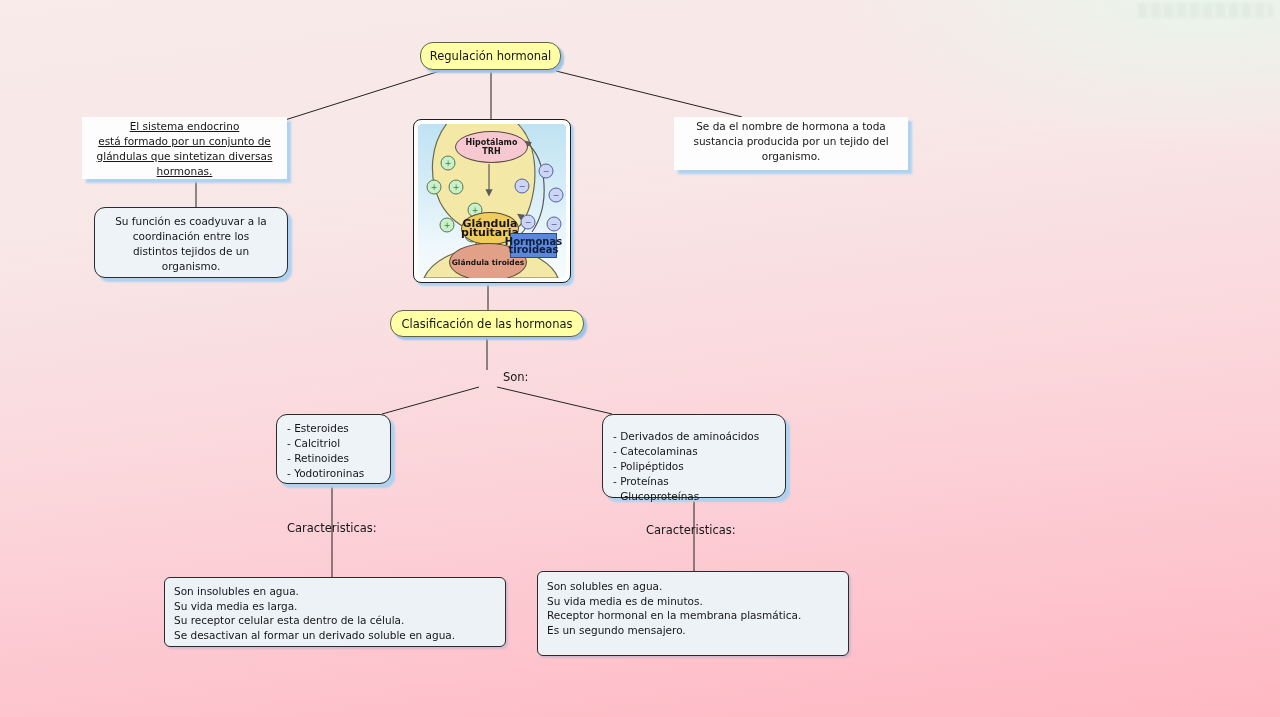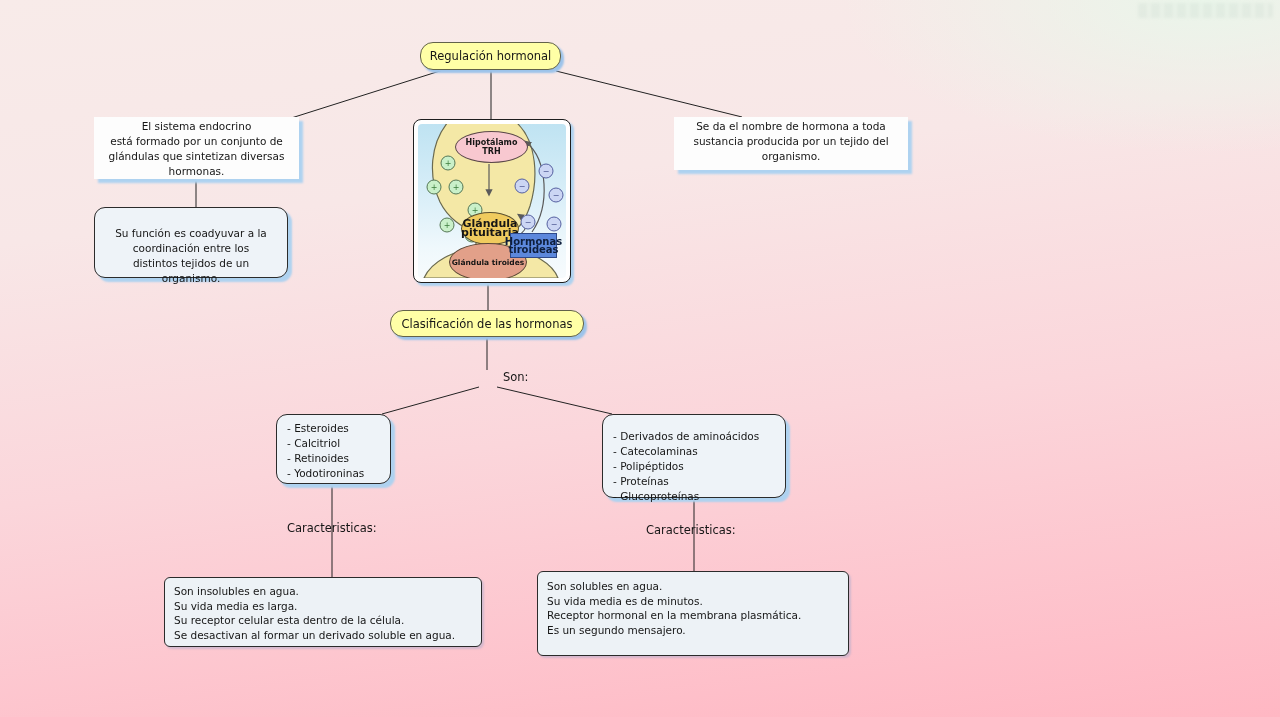--- a/index.html
+++ b/index.html
@@ -82,28 +82,28 @@
       <line x1="497" y1="387" x2="612" y2="414"></line>
       <line x1="332" y1="484" x2="332" y2="577"></line>
       <line x1="694" y1="498" x2="694" y2="571"></line>
     </g>
   </svg>
 
   <div class="node yellow-node" style="left:420px; top:42px; width:141px; height:28px;">
     <span>Regulación hormonal</span>
   </div>
 
-  <div class="node white-box" style="left:94px; top:117px; width:205px; height:62px;">
+  <div class="node white-box" style="left:82px; top:117px; width:205px; height:62px;text-decoration:underline;">
     <div>El sistema endocrino</div>
     <div>está formado por un conjunto de</div>
     <div>glándulas que sintetizan diversas</div>
     <div>hormonas.</div>
   </div>
 
-  <div class="node round-box center" style="left:94px; top:207px; width:194px; height:71px; padding-top:18px;">
+  <div class="node round-box center" style="left:94px; top:207px; width:194px; height:71px; padding-top:6px;">
     <div>Su función es coadyuvar a la</div>
     <div>coordinación entre los</div>
     <div>distintos tejidos de un</div>
     <div>organismo.</div>
   </div>
 
   <div class="node white-box" style="left:674px; top:117px; width:234px; height:53px;">
     <div>Se da el nombre de hormona a toda</div>
     <div>sustancia producida por un tejido del</div>
     <div>organismo.</div>
@@ -185,21 +185,21 @@
     <div>- Derivados de aminoácidos</div>
     <div>- Catecolaminas</div>
     <div>- Polipéptidos</div>
     <div>- Proteínas</div>
     <div>- Glucoproteínas</div>
   </div>
 
   <div class="link-label" style="left:287px; top:521px;">Caracteristicas:</div>
   <div class="link-label" style="left:646px; top:523px;">Caracteristicas:</div>
 
-  <div class="node char-box left" style="left:164px; top:577px; width:318px; height:70px; padding:6px 0 0 9px;">
+  <div class="node char-box left" style="left:164px; top:577px; width:342px; height:70px; padding:6px 0 0 9px;">
     <div>Son insolubles en agua.</div>
     <div>Su vida media es larga.</div>
     <div>Su receptor celular esta dentro de la célula.</div>
     <div>Se desactivan al formar un derivado soluble en agua.</div>
   </div>
 
   <div class="node char-box left" style="left:537px; top:571px; width:312px; height:85px; padding:7px 0 0 9px;">
     <div>Son solubles en agua.</div>
     <div>Su vida media es de minutos.</div>
     <div>Receptor hormonal en la membrana plasmática.</div>

